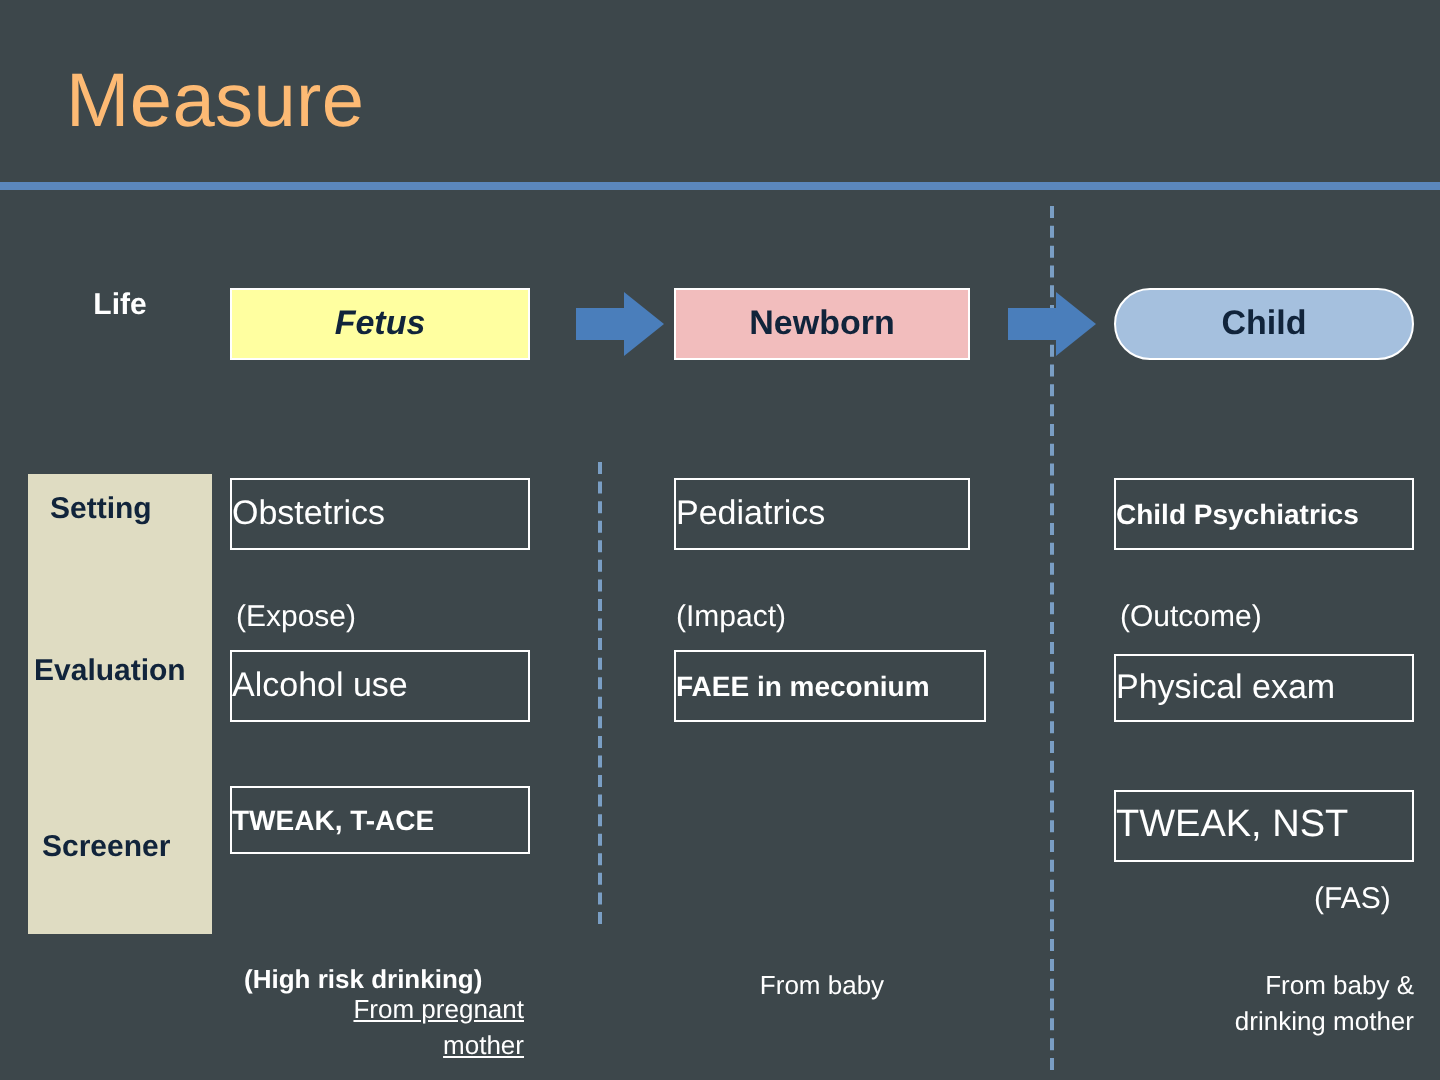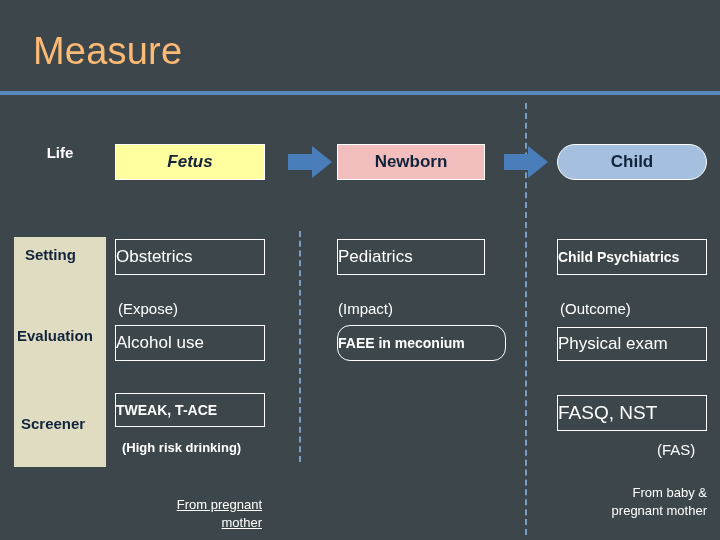--- a/index.html
+++ b/index.html
@@ -98,21 +98,21 @@
     background: transparent;
   }
   .obox.bold { font-weight: bold; }
 
   
   .cap {
     position: absolute;
     color: #ffffff;
     white-space: nowrap;
   }
-  .cap.bold { font-weight: bold; }
+  .cap.bold { font-weight: bold; margin-top: 42px; }
 
   
   .note {
     position: absolute;
     color: #ffffff;
     font-size: 13px;
     line-height: 18px;
   }
   .note.right { text-align: right; }
   .note.center { text-align: center; }
@@ -181,24 +181,27 @@
   <div class="chip" style="left: 337px; top: 144px; width: 148px; height: 36px; font-size: 17px; background: rgb(242, 189, 189);">
     <span>Newborn</span>
   </div>
 
   <div class="obox" style="left:337px; top:239px; width:148px; height:36px; font-size:17px;">
     <span>Pediatrics</span>
   </div>
 
   <div class="cap" style="left:338px; top:300px; font-size:15px;">(Impact)</div>
 
-  <div class="obox bold" style="left:337px; top:325px; width:169px; height:36px; font-size:14px;border-radius:13px;">
+  <div class="obox bold" style="left:337px; top:325px; width:156px; height:36px; font-size:14px;">
     <span>FAEE in meconium</span>
   </div>
 
+  <div class="note center" style="left:337px; top:484px; width:148px;">
+    <div>From  baby</div>
+  </div>
 
   <div class="arrow" style="left:504px; top:145px;">
     <svg width="44" height="34" viewBox="0 0 44 34" xmlns="http://www.w3.org/2000/svg">
       <polygon points="0,9 24,9 24,1 44,17 24,33 24,25 0,25" fill="#4a7ebb"></polygon>
     </svg>
   </div>
 
   <div class="chip" style="left: 557px; top: 144px; width: 150px; height: 36px; font-size: 17px; background: rgb(165, 192, 222); border-radius: 18px;">
     <span>Child</span>
   </div>
@@ -207,23 +210,23 @@
     <span>Child Psychiatrics</span>
   </div>
 
   <div class="cap" style="left:560px; top:300px; font-size:15px;">(Outcome)</div>
 
   <div class="obox" style="left:557px; top:327px; width:150px; height:34px; font-size:17px;">
     <span>Physical exam</span>
   </div>
 
   <div class="obox" style="left:557px; top:395px; width:150px; height:36px; font-size:19px;">
-    <span>FASQ, NST</span>
+    <span>TWEAK, NST</span>
   </div>
 
   <div class="cap" style="left:657px; top:441px; font-size:15px;">(FAS)</div>
 
   <div class="note right" style="left:549px; top:484px; width:158px;">
     <div>From  baby &amp;</div>
-    <div>pregnant mother</div>
+    <div>drinking mother</div>
   </div>
 
 </div>
 
 </body></html>

